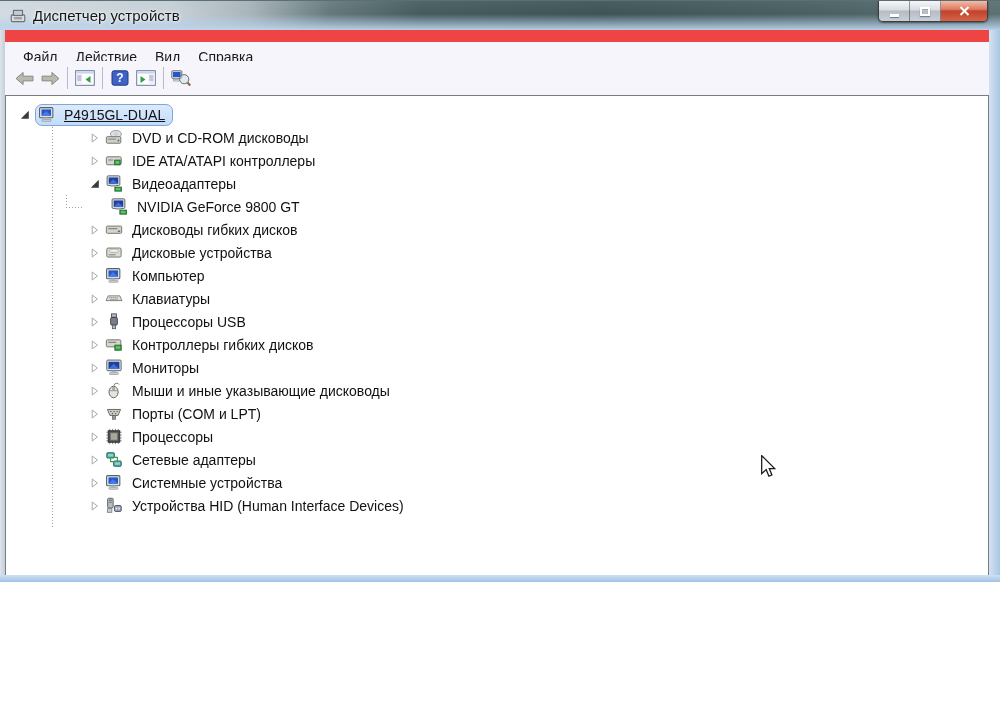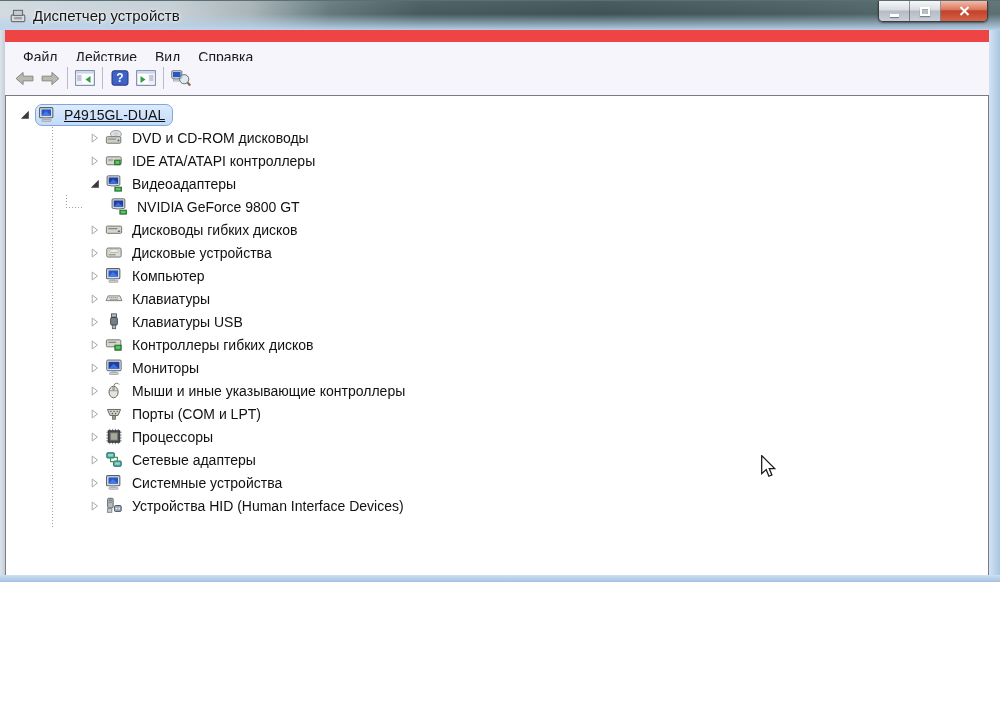--- a/index.html
+++ b/index.html
@@ -425,21 +425,21 @@
       <span class="lbl">Клавиатуры</span>
     </div>
 
     <div class="row lvl1">
       <svg class="exp">
           <use href="#s-exp-closed"></use>
         </svg>
       <svg class="ticon">
           <use href="#s-usb"></use>
         </svg>
-      <span class="lbl">Клавиатуры USB</span>
+      <span class="lbl">Процессоры USB</span>
     </div>
 
     <div class="row lvl1">
       <svg class="exp">
           <use href="#s-exp-closed"></use>
         </svg>
       <svg class="ticon">
           <use href="#s-floppyc"></use>
         </svg>
       <span class="lbl">Контроллеры гибких дисков</span>
@@ -455,21 +455,21 @@
       <span class="lbl">Мониторы</span>
     </div>
 
     <div class="row lvl1">
       <svg class="exp">
           <use href="#s-exp-closed"></use>
         </svg>
       <svg class="ticon">
           <use href="#s-mouse"></use>
         </svg>
-      <span class="lbl">Мыши и иные указывающие контроллеры</span>
+      <span class="lbl">Мыши и иные указывающие дисководы</span>
     </div>
 
     <div class="row lvl1">
       <svg class="exp">
           <use href="#s-exp-closed"></use>
         </svg>
       <svg class="ticon">
           <use href="#s-port"></use>
         </svg>
       <span class="lbl">Порты (COM и LPT)</span>

